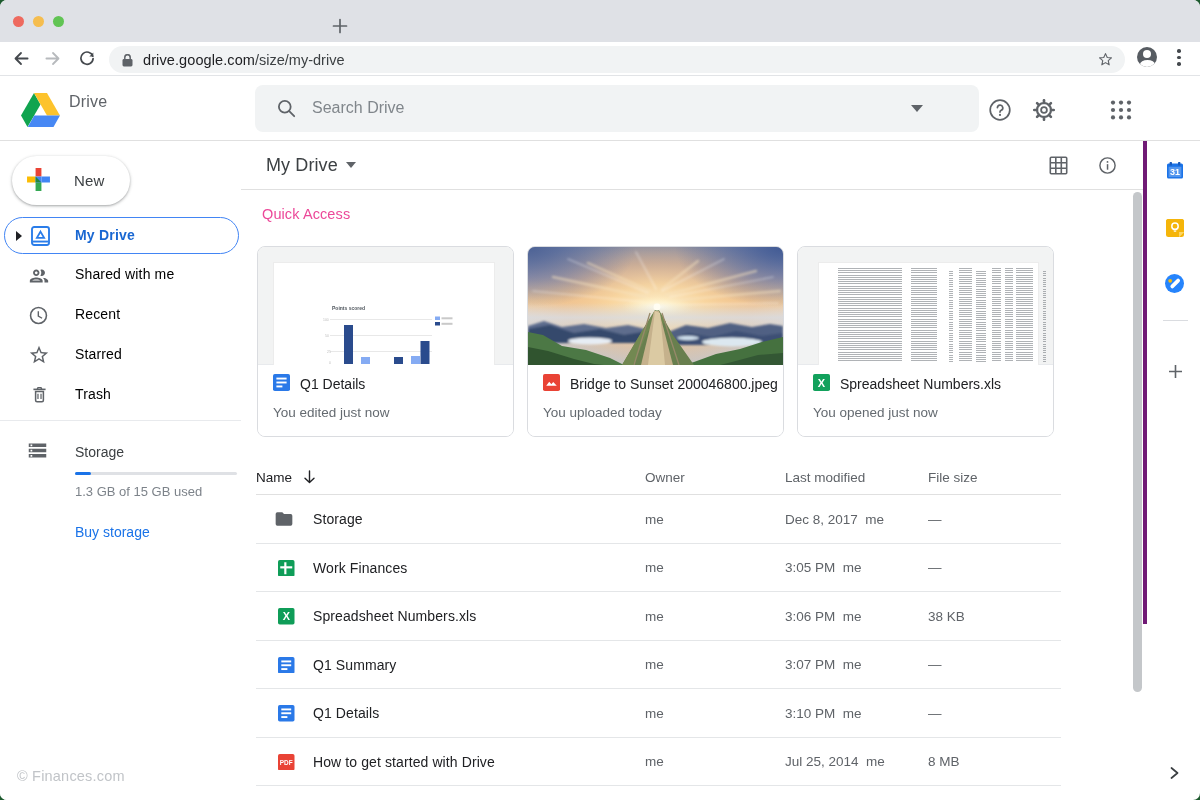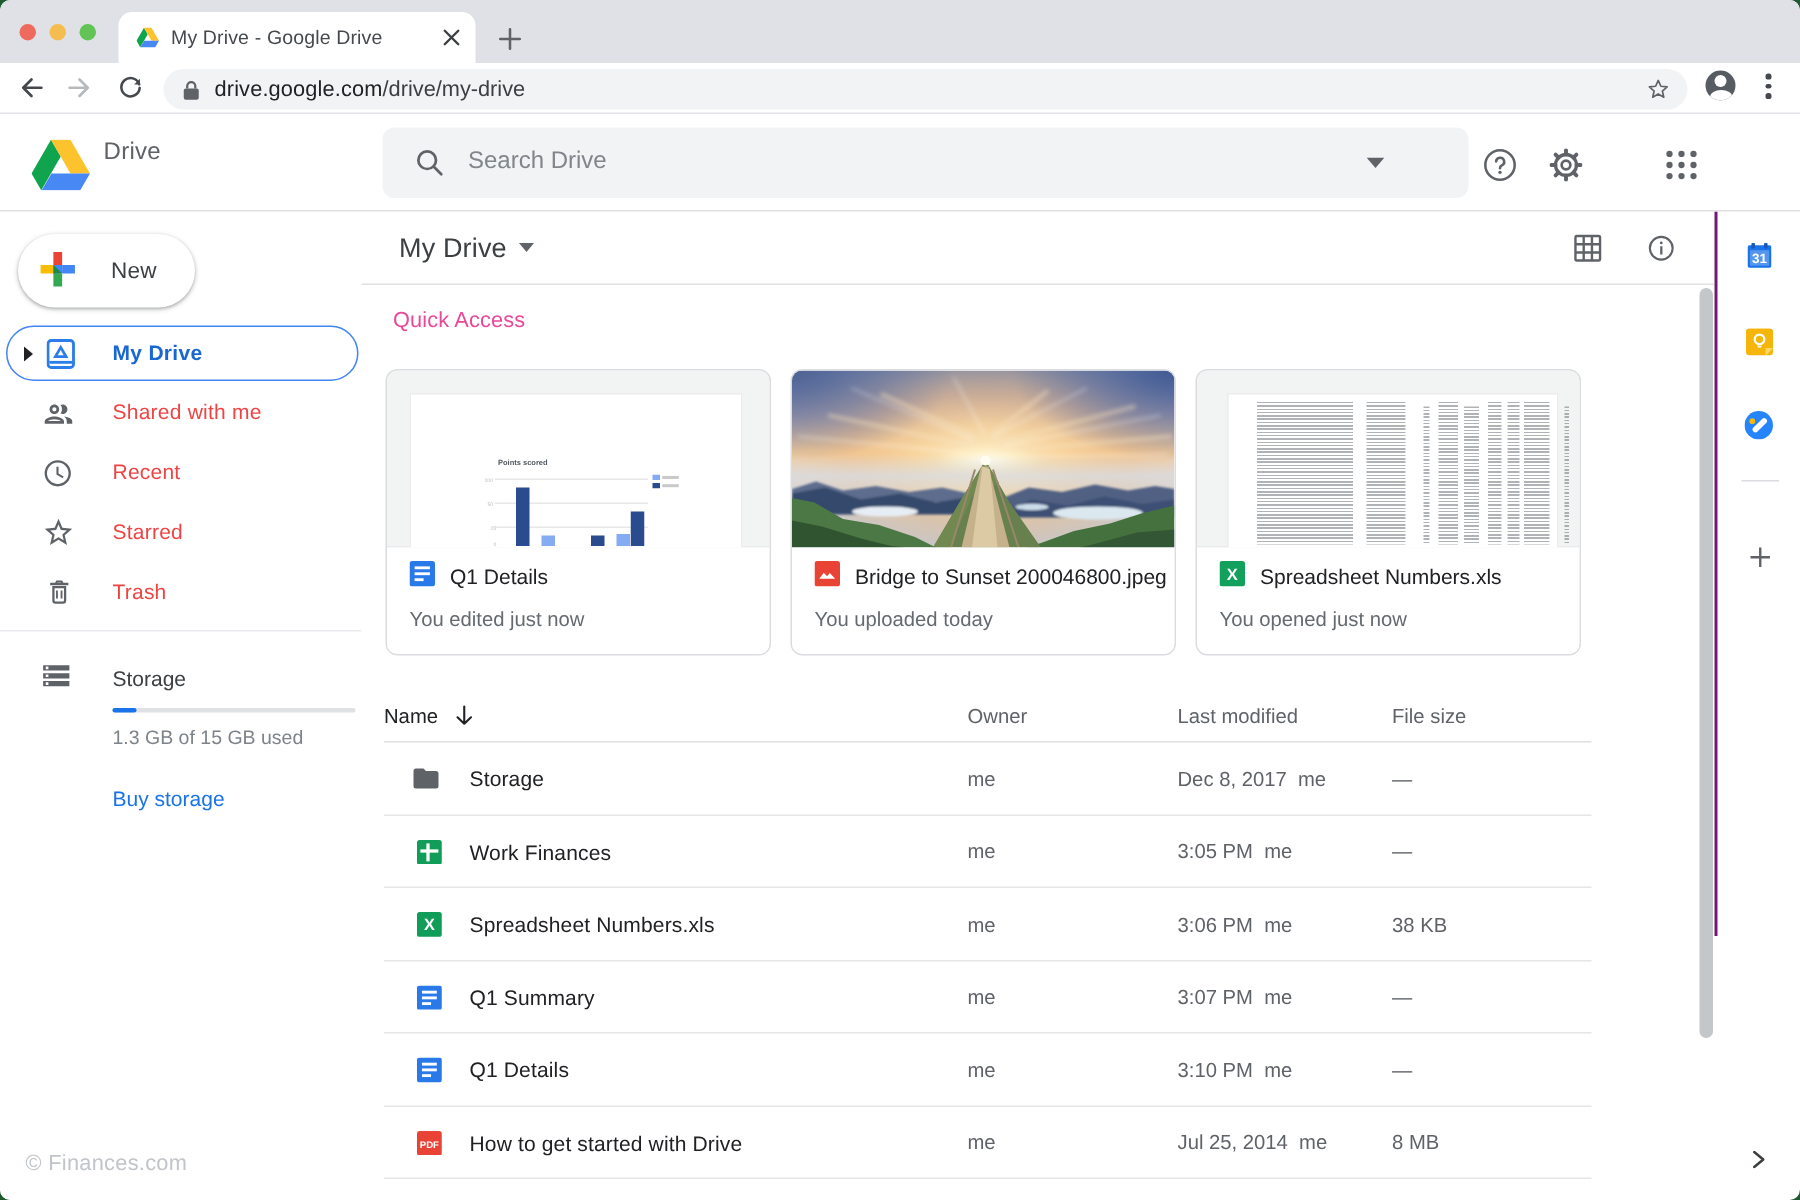--- a/index.html
+++ b/index.html
@@ -27,31 +27,31 @@
 #searchbar { position:absolute; left:255px; top:9px; width:724px; height:47px; border-radius:8px; background:#f1f3f4; }
 #searchbar .ph { position:absolute; left:57px; top:14px; font-size:16px; color:#80868b; }
 
 
 #sidenav { position:absolute; left:0; top:140px; width:241px; height:660px; background:#fff; }
 #newbtn { position:absolute; left:12px; top:16px; width:118px; height:49px; border-radius:25px; background:#fff; box-shadow:0 1px 2px 0 rgba(60,64,67,.30), 0 1px 3px 1px rgba(60,64,67,.15); }
 #newbtn .lbl { position:absolute; left:62px; top:16px; font-size:15px; color:#3c4043; font-weight:500; letter-spacing:0.2px; }
 #mydrivepill { position:absolute; left:4px; top:77px; width:235px; height:37px; border:1.5px solid #4285f4; border-radius:19px; background:#fff; }
 #mydrivepill .lbl { position:absolute; left:70px; top:9px; font-size:14px; font-weight:700; color:#1967d2; letter-spacing:0.2px; }
 .navrow { position:absolute; left:0; width:241px; height:40px; }
-.navrow .lbl { position:absolute; left:75px; top:11px; font-size:14px; color:#ef4444; font-weight:500; letter-spacing:0.15px; }
+.navrow .lbl { position:absolute; left:75px; top:11px; font-size:14px; color:#000000; font-weight:500; letter-spacing:0.15px; }
 .navicon { position:absolute; left:28px; top:10px; }
 #sidesep { position:absolute; left:0; top:280px; width:241px; border-top:1px solid #e8eaed; }
 #storagelbl { position:absolute; left:75px; top:304px; font-size:14px; color:#3c4043; font-weight:500; }
 #storagebar { position:absolute; left:75px; top:332px; width:162px; height:3px; border-radius:2px; background:#dfe1e5; }
 #storagebar i { position:absolute; left:0; top:0; width:16px; height:3px; border-radius:2px; background:#1a73e8; }
 #storagetxt { position:absolute; left:75px; top:344px; font-size:13px; color:#7d838a; }
 #buystorage { position:absolute; left:75px; top:384px; font-size:14px; color:#1a73e8; font-weight:500; }
 
 
-#rail { position:absolute; left:1143px; top:140px; width:57px; height:484px; background:#fff; border-left:2px solid #701a75; }
+#rail { position:absolute; left:1143px; top:140px; width:57px; height:484px; background:#fff; border-left:4px solid #701a75; }
 #railsep { position:absolute; left:16px; top:180px; width:25px; border-top:1px solid #dadce0; }
 
 
 #main { position:absolute; left:241px; top:140px; width:902px; height:660px; background:#fff; }
 #mdbar { position:absolute; left:0; top:0; width:902px; height:50px; border-bottom:1px solid #e0e0e0; }
 #mdbar .title { position:absolute; left:25px; top:15px; font-size:18px; color:#3c4043; letter-spacing:0.1px; }
 #qalabel { position:absolute; left:21px; top:66px; font-size:14.5px; color:#ec4899; letter-spacing:0.1px; }
 .card { position:absolute; top:106px; width:257px; height:191px; border:1px solid #dadce0; border-radius:8px; background:#fff; overflow:hidden; }
 .thumb { position:absolute; left:0; top:0; width:255px; height:118px; background:#f2f3f3; border-bottom:1px solid #e8eaed; }
 .cardlabel { position:absolute; left:0; top:118px; width:255px; height:71px; background:#fff; }
@@ -72,31 +72,20 @@
 .txcol { background:repeating-linear-gradient(to bottom, rgba(110,116,122,0.55) 0px, rgba(110,116,122,0.55) 1px, transparent 1px, transparent 2.2px); }
 </style>
 </head>
 <body>
 <div id="win">
 
   <div id="tabstrip">
     <div class="light" style="left:13px; background:#ee6a5f;"></div>
     <div class="light" style="left:33px; background:#f5bd4f;"></div>
     <div class="light" style="left:52.5px; background:#61c454;"></div>
-    <div id="tab">
-      <svg class="abs" style="left:12px; top:10px;" width="15" height="14" viewBox="0 0 139 120.4">
-        <path fill="#10a44f" d="M46.3 0L0 80.2l23.2 40.2 46.3-80.2z"></path>
-        <path fill="#fdc32c" d="M46.3 0h46.3l46.3 80.2H92.6z"></path>
-        <path fill="#4788f4" d="M24.2 120.4l23.2-40.2h91.6l-23.2 40.2z"></path>
-      </svg>
-      <span class="title">My Drive - Google Drive</span>
-      <svg class="abs" style="left:216px; top:11px;" width="12" height="12" viewBox="0 0 12 12">
-          <path d="M1.5 1.5l9 9M10.5 1.5l-9 9" stroke="#3c4043" stroke-width="1.6" stroke-linecap="round"></path>
-        </svg>
-    </div>
     <svg id="newtab" viewBox="0 0 26 26">
         <path d="M13 6.5v13M6.5 13h13" stroke="#5f6368" stroke-width="1.7" stroke-linecap="round"></path>
       </svg>
   </div>
 
   <div id="toolbar">
     <svg class="abs" style="left:14px; top:9px;" width="15" height="15" viewBox="0 0 15 15">
         <path d="M13.6 7.5H1.8M7 2L1.5 7.5L7 13" stroke="#45494e" stroke-width="1.8" fill="none" stroke-linecap="round" stroke-linejoin="round"></path>
       </svg>
     <svg class="abs" style="left:45px; top:9px;" width="15" height="15" viewBox="0 0 15 15">
@@ -104,21 +93,21 @@
       </svg>
     <svg class="abs" style="left:79px; top:8px;" width="16" height="16" viewBox="0 0 16 16">
         <path d="M13.8 6.2A6.1 6.1 0 1 0 14.1 8.6" stroke="#45494e" stroke-width="1.7" fill="none" stroke-linecap="round"></path>
         <path d="M14.3 2.5v3.9h-3.9z" fill="#45494e"></path>
       </svg>
     <div id="omnibox">
       <svg class="abs" style="left:13px; top:7.5px;" width="11" height="13" viewBox="0 0 11 13">
           <rect x="0.5" y="5" width="10" height="7.5" rx="1.4" fill="#5f6368"></rect>
           <path d="M2.8 5V3.4a2.7 2.7 0 0 1 5.4 0V5" stroke="#5f6368" stroke-width="1.5" fill="none"></path>
         </svg>
-      <div id="url"><span style="letter-spacing:0.1px;">drive.google.com</span><span class="path">/drive/my-drive</span></div>
+      <div id="url"><span style="letter-spacing:0.1px;">drive.google.com</span><span class="path">/size/my-drive</span></div>
       <svg class="abs" style="left:989px; top:6px;" width="15" height="15" viewBox="0 0 24 24">
           <path d="M12 2.6l2.8 6.2 6.7.6-5.1 4.5 1.5 6.6-5.9-3.5-5.9 3.5 1.5-6.6-5.1-4.5 6.7-.6z" fill="none" stroke="#5f6368" stroke-width="1.8" stroke-linejoin="round"></path>
         </svg>
     </div>
     <div class="abs" style="left:1137px; top:4.5px; width:20px; height:20px; border-radius:50%; background:#575c62; overflow:hidden;">
       <div class="abs" style="left:6px; top:3.5px; width:8px; height:8px; border-radius:50%; background:#fff;"></div>
       <div class="abs" style="left:2.5px; top:13px; width:15px; height:9px; border-radius:50%; background:#fff;"></div>
     </div>
     <div class="abs" style="left:1177px; top:7px;">
       <div style="width:3.5px;height:3.5px;border-radius:50%;background:#45494e;margin-bottom:3.2px;"></div>

